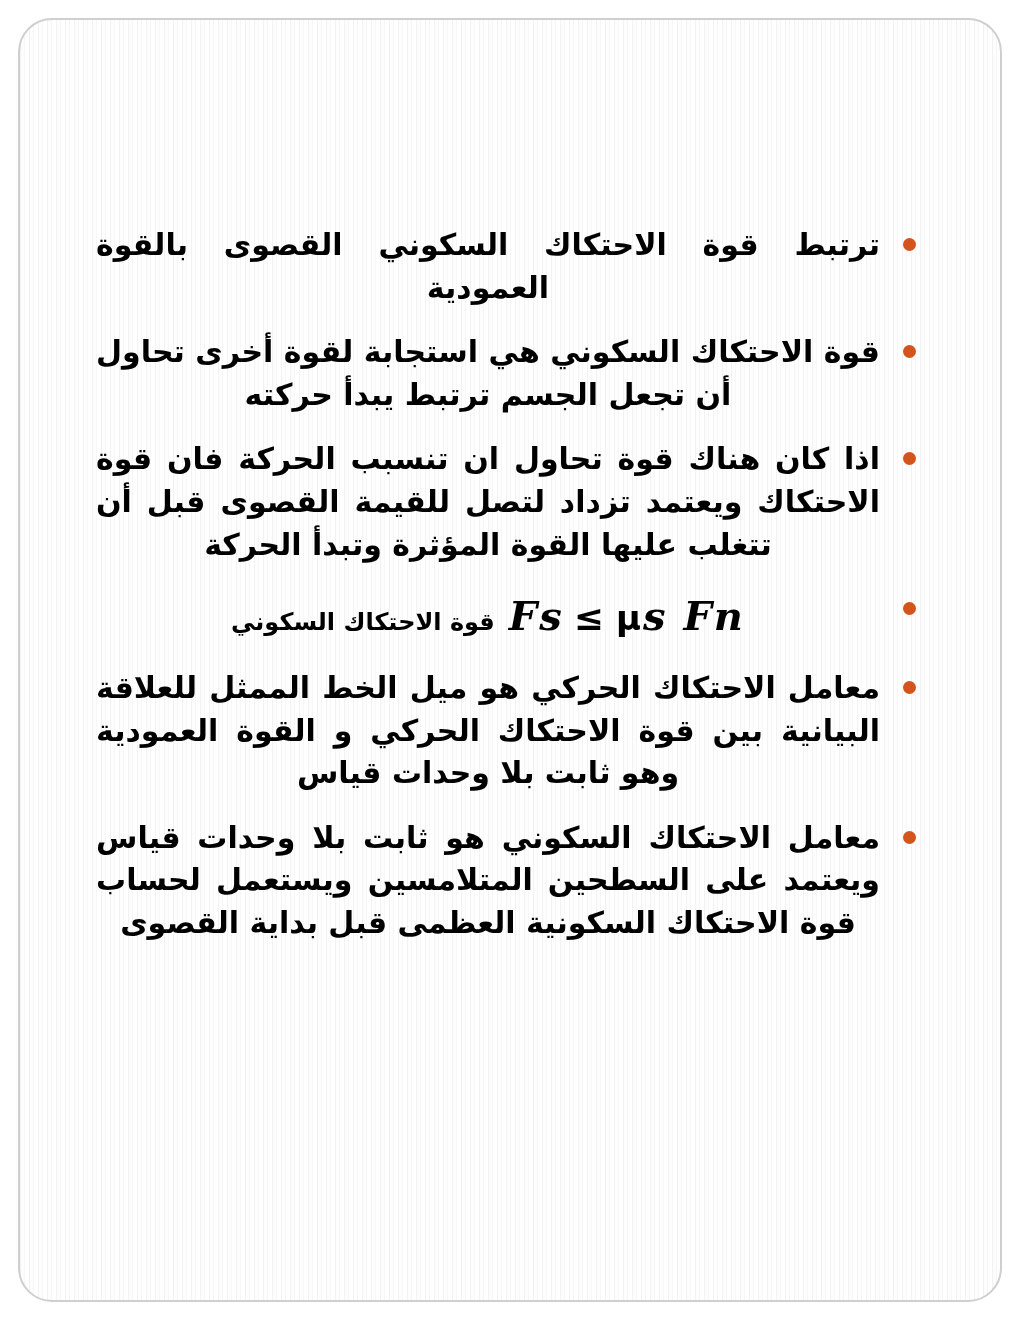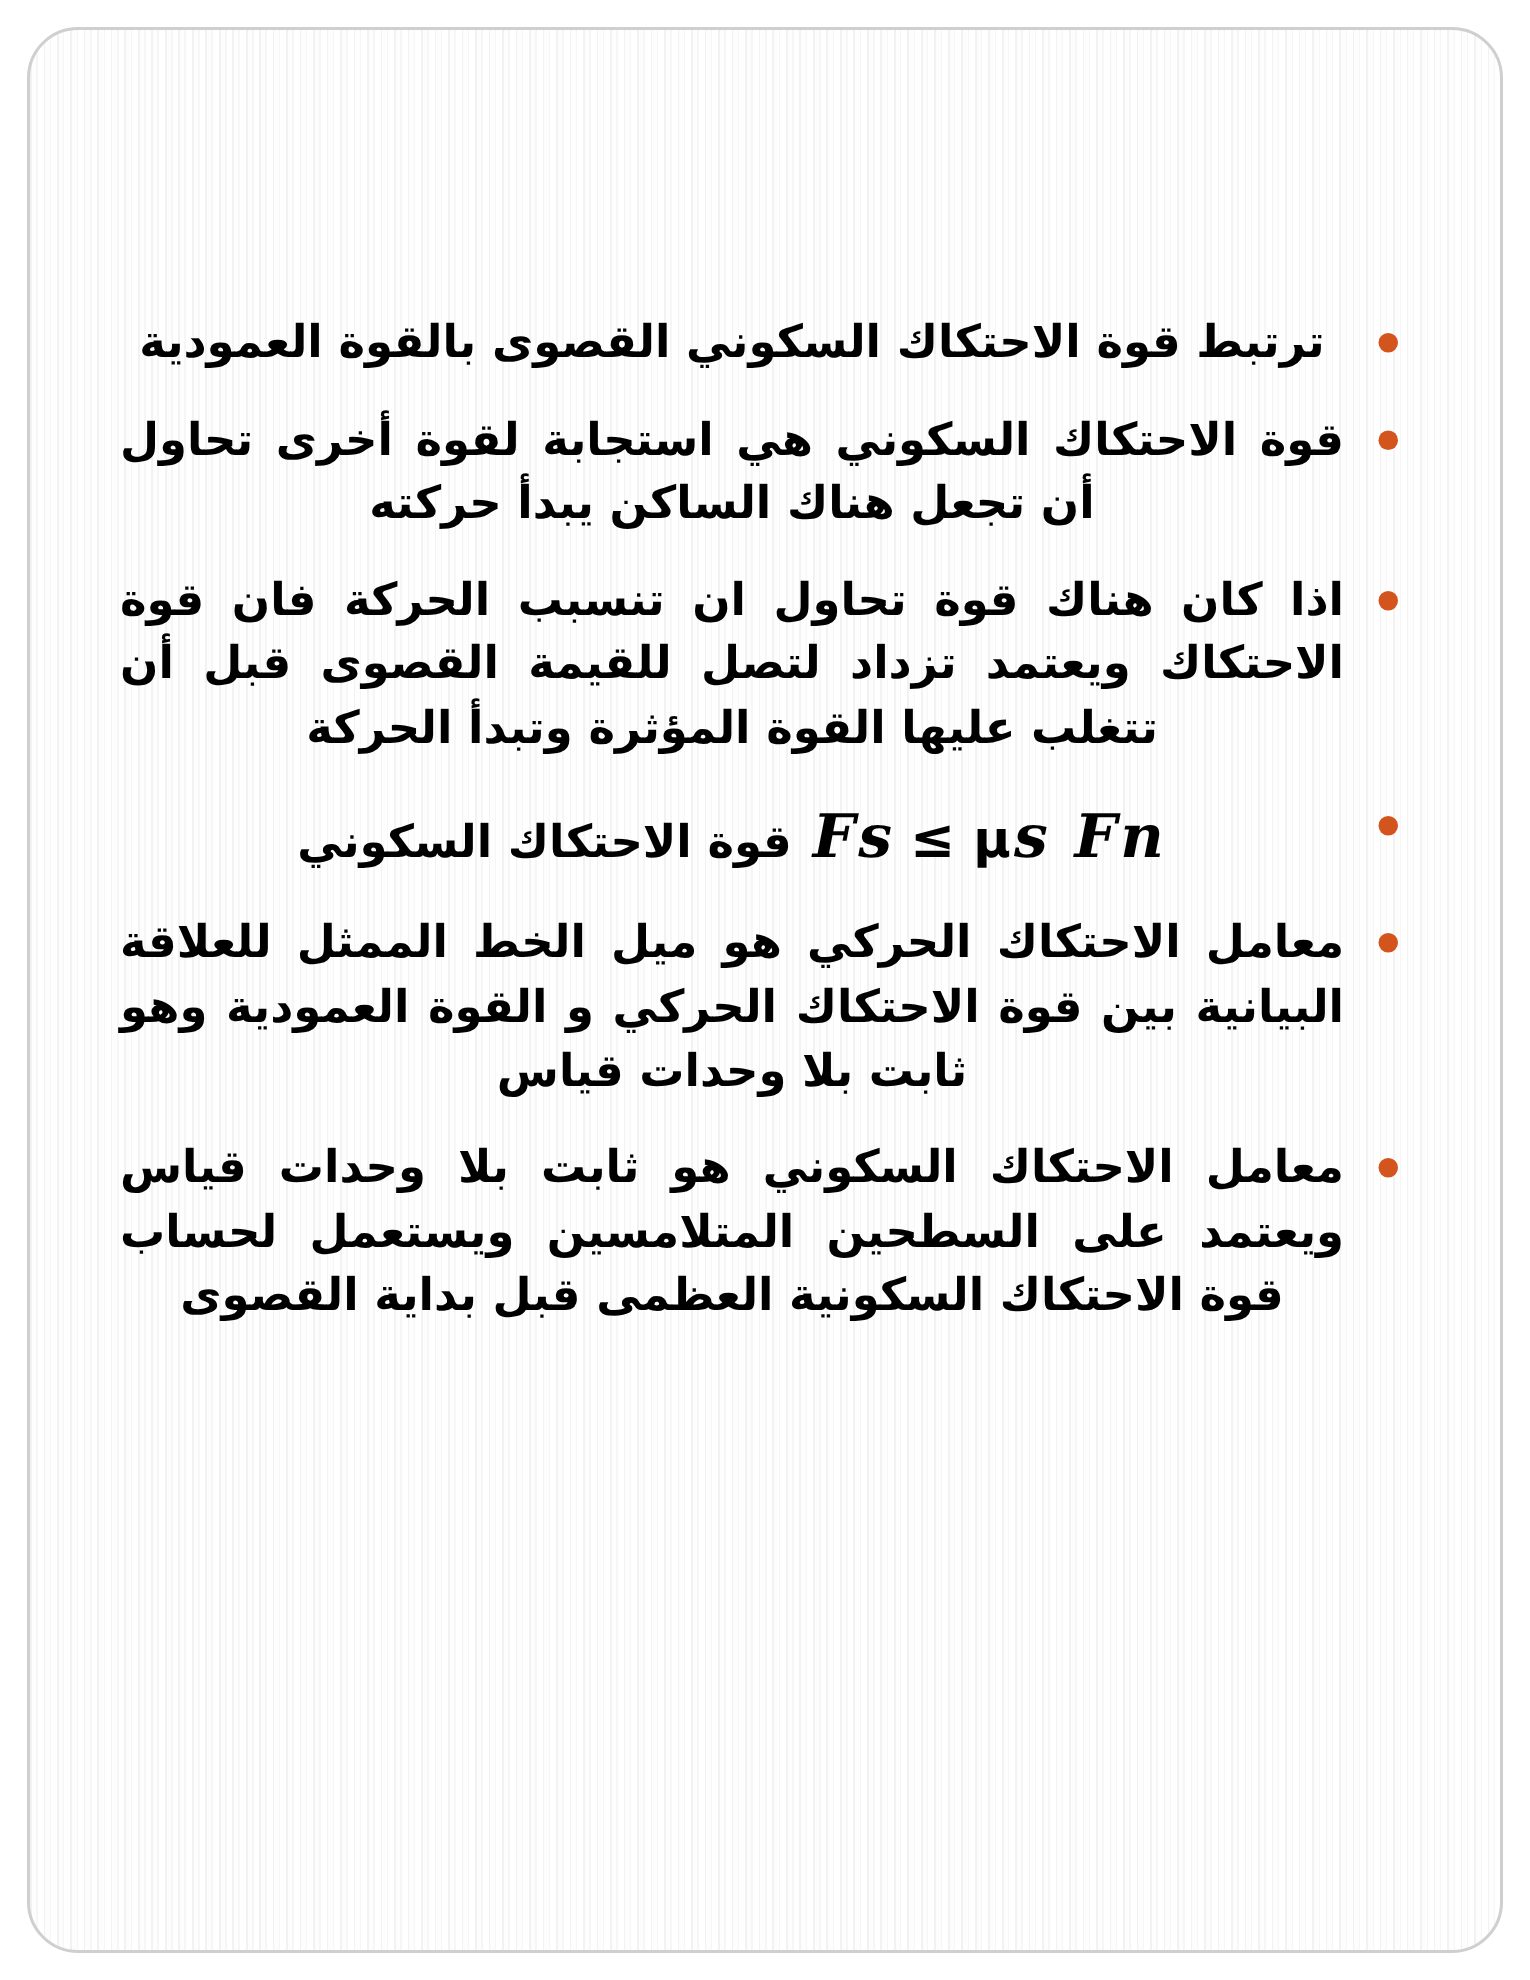--- a/index.html
+++ b/index.html
@@ -40,21 +40,21 @@
 
   .content {
     position: absolute;
     right: 60px;
     left: 60px;
     top: 188px;
   }
 
   ul.bullets {
     list-style: none;
-    margin: 0;
+    margin: 16px;
     padding: 0;
   }
 
   li.bullet {
     position: relative;
     padding-right: 44px;
     margin-bottom: 22px;
     color: #000000;
     font-weight: bold;
     font-size: 30px;
@@ -81,21 +81,21 @@
   
   li.formula .txt {
     display: flex;
     flex-direction: row;
     align-items: baseline;
     justify-content: center;
     gap: 14px;
     flex-wrap: nowrap;
   }
   li.formula .label {
-    font-size: 30px;
+    font-size: 24px;
     font-weight: bold;
     white-space: nowrap;
   }
   li.formula .eq {
     direction: ltr;
     font-family: "DejaVu Serif", serif;
     font-style: italic;
     font-weight: bold;
     font-size: 40px;
     letter-spacing: 2px;
@@ -120,21 +120,21 @@
   <div class="content">
     <ul class="bullets">
 
       <li class="bullet">
         <span class="marker"></span>
         <span class="txt">ترتبط قوة الاحتكاك السكوني القصوى بالقوة العمودية</span>
       </li>
 
       <li class="bullet">
         <span class="marker"></span>
-        <span class="txt">قوة الاحتكاك السكوني هي استجابة لقوة أخرى تحاول أن تجعل هناك الساكن يبدأ حركته</span>
+        <span class="txt">قوة الاحتكاك السكوني هي استجابة لقوة أخرى تحاول أن تجعل الجسم ترتبط يبدأ حركته</span>
       </li>
 
       <li class="bullet">
         <span class="marker"></span>
         <span class="txt">اذا كان هناك قوة تحاول ان تنسبب الحركة فان قوة الاحتكاك ويعتمد تزداد لتصل للقيمة القصوى قبل أن تتغلب عليها القوة المؤثرة وتبدأ الحركة</span>
       </li>
 
       <li class="bullet formula">
         <span class="marker"></span>
         <span class="txt">

